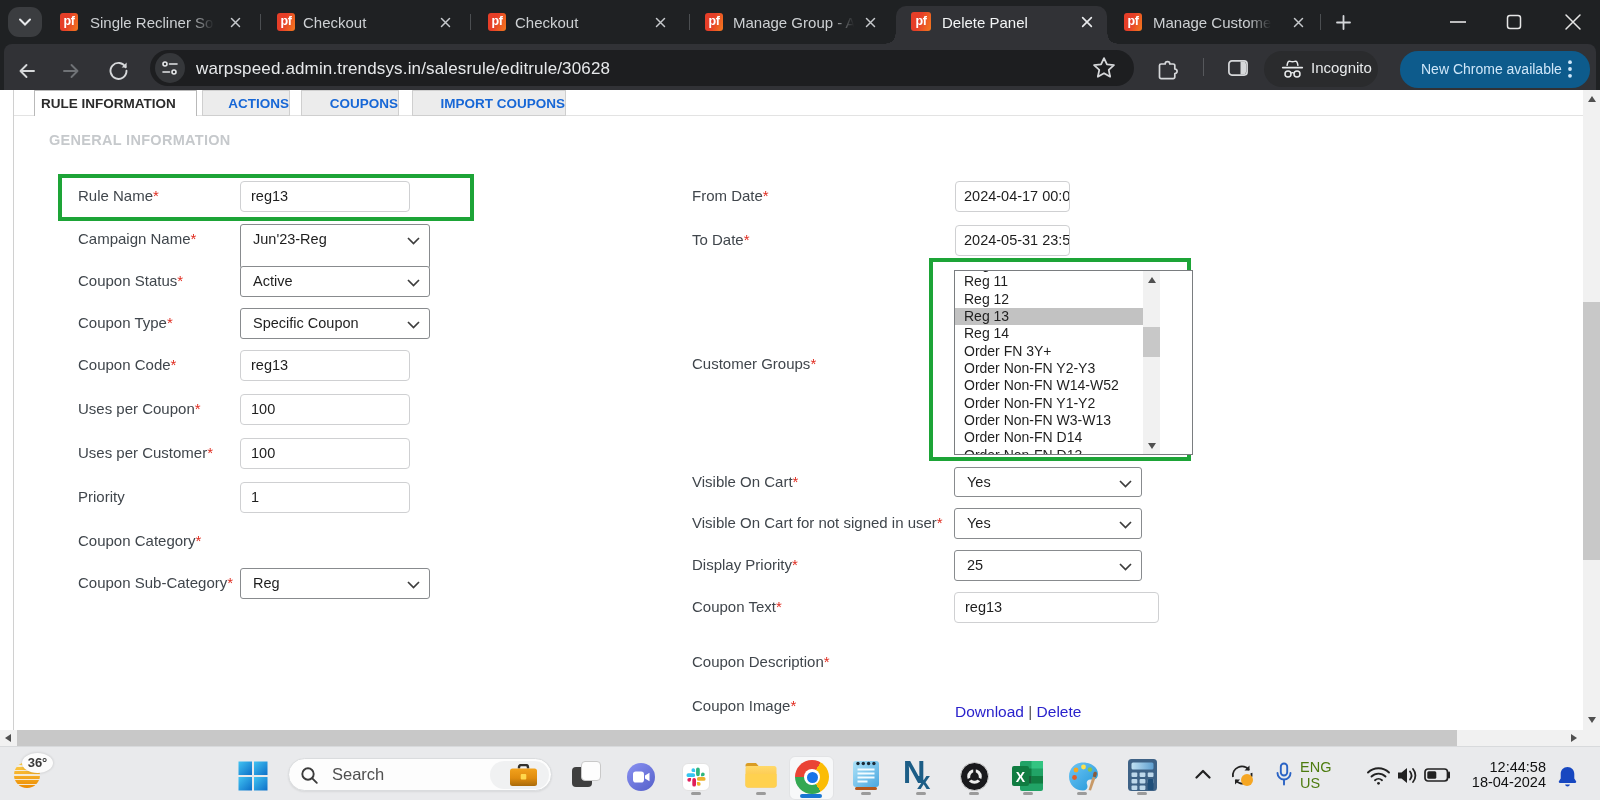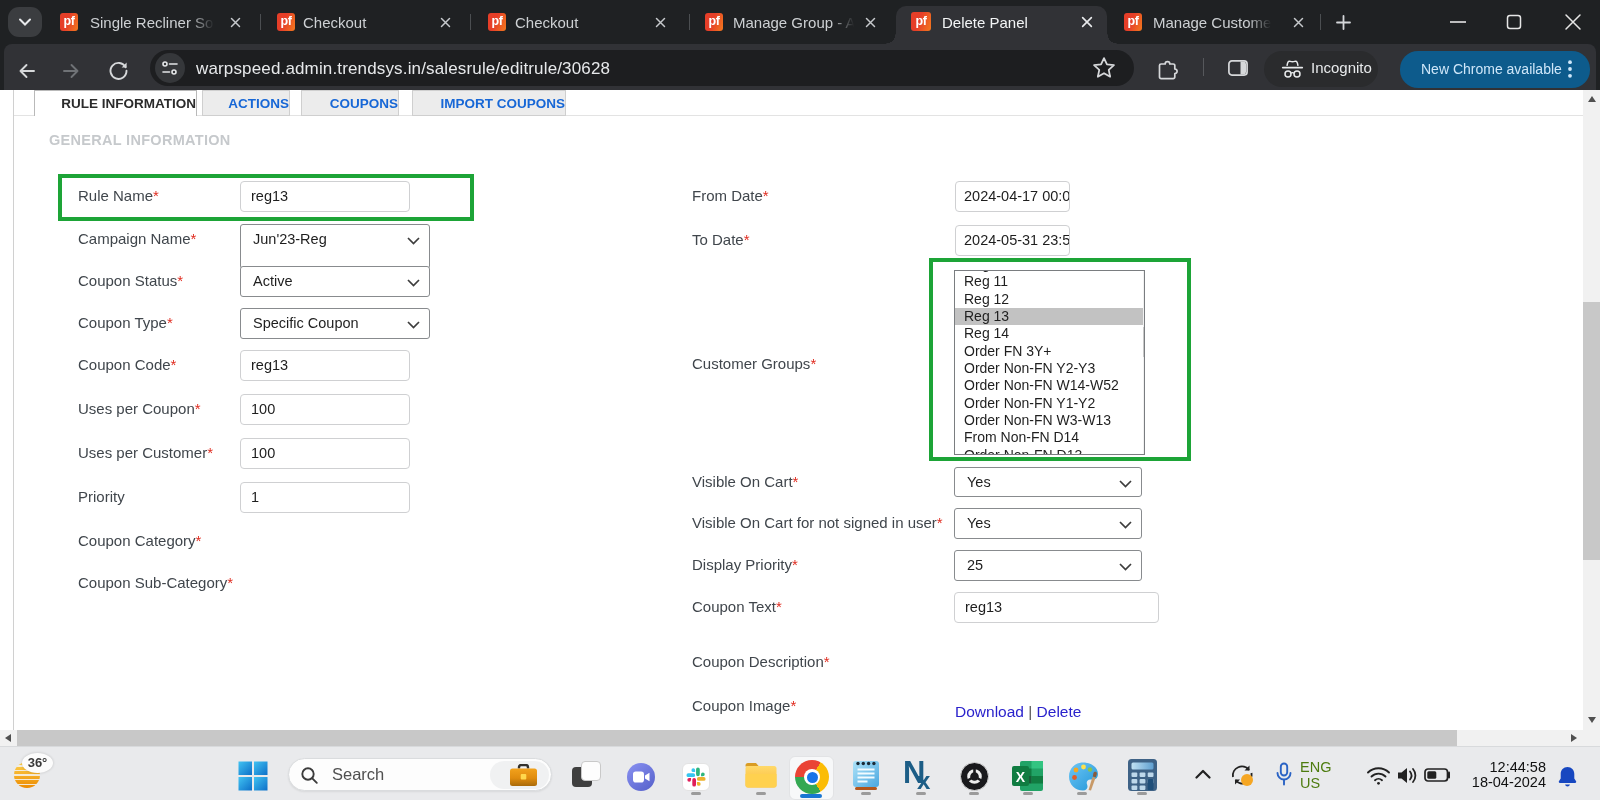--- a/index.html
+++ b/index.html
@@ -165,21 +165,21 @@
       <svg class="abs" style="left:168px;top:9px" width="4" height="18" viewBox="0 0 4 18">
           <circle cx="2" cy="2.2" r="1.9" fill="#cfe7f9"></circle>
           <circle cx="2" cy="9" r="1.9" fill="#cfe7f9"></circle>
           <circle cx="2" cy="15.8" r="1.9" fill="#cfe7f9"></circle>
         </svg>
     </div>
   </div>
   <div id="page" class="abs">
     <div id="leftline" class="abs"></div>
     <div class="abs" style="left:14px;top:25px;width:1569px;height:1px;background:#e3e3e3"></div>
-    <div class="abs ptab" style="left:34px;top:0;width:163px;height:26px;background:#fff;border:1px solid #b9b9b9;border-bottom:none;color:#2b2b2b;text-align:right;padding-left:0">RULE INFORMATION</div>
+    <div class="abs ptab" style="left:34px;top:0;width:163px;height:26px;background:#fff;border:1px solid #b9b9b9;border-bottom:none;color:#2b2b2b;text-align:left;padding-left:6px">RULE INFORMATION</div>
     <div class="abs ptab inactive" style="left:202px;width:88px">ACTIONS</div>
     <div class="abs ptab inactive" style="left:301px;width:98px">COUPONS</div>
     <div class="abs ptab inactive" style="left:412px;width:154px">IMPORT COUPONS</div>
 
     <div class="abs" style="left:49px;top:42px;font-size:14.5px;font-weight:bold;color:#c6c9cc;letter-spacing:0.3px">GENERAL INFORMATION</div>
 
     <div class="abs greenbox" style="left:58px;top:84px;width:416px;height:47px"></div>
     <div class="abs greenbox" style="left:929px;top:168px;width:262px;height:203px"></div>
 
     <div class="abs lbl" style="left:78px;top:97px">Rule Name<b>*</b></div>
@@ -200,47 +200,50 @@
     <div class="abs sel" style="left:240px;top:176px;width:190px;height:31px">Active<svg width="13" height="8" viewBox="0 0 13 8">
           <path d="M1 1l5.5 5.5L12 1" fill="none" stroke="#3d3d3d" stroke-width="1.7"></path>
         </svg></div>
     <div class="abs sel" style="left:240px;top:218px;width:190px;height:31px">Specific Coupon<svg width="13" height="8" viewBox="0 0 13 8">
           <path d="M1 1l5.5 5.5L12 1" fill="none" stroke="#3d3d3d" stroke-width="1.7"></path>
         </svg></div>
     <div class="abs tin" style="left:240px;top:260px;width:170px;height:31px">reg13</div>
     <div class="abs tin" style="left:240px;top:304px;width:170px;height:31px">100</div>
     <div class="abs tin" style="left:240px;top:348px;width:170px;height:31px">100</div>
     <div class="abs tin" style="left:240px;top:392px;width:170px;height:31px">1</div>
+    <div class="abs sel" style="left:240px;top:478px;width:190px;height:31px">Reg<svg width="13" height="8" viewBox="0 0 13 8">
+          <path d="M1 1l5.5 5.5L12 1" fill="none" stroke="#3d3d3d" stroke-width="1.7"></path>
+        </svg></div>
 
     <div class="abs lbl" style="left:692px;top:97px">From Date<b>*</b></div>
     <div class="abs lbl" style="left:692px;top:141px">To Date<b>*</b></div>
     <div class="abs lbl" style="left:692px;top:265px">Customer Groups<b>*</b></div>
     <div class="abs lbl" style="left:692px;top:383px">Visible On Cart<b>*</b></div>
     <div class="abs lbl" style="left:692px;top:424px">Visible On Cart for not signed in user<b>*</b></div>
     <div class="abs lbl" style="left:692px;top:466px">Display Priority<b>*</b></div>
     <div class="abs lbl" style="left:692px;top:508px">Coupon Text<b>*</b></div>
     <div class="abs lbl" style="left:692px;top:563px">Coupon Description<b>*</b></div>
     <div class="abs lbl" style="left:692px;top:607px">Coupon Image<b>*</b></div>
 
     <div class="abs tin" style="left:955px;top:91px;width:115px;height:31px;padding-left:8px;font-size:14.5px">2024-04-17 00:0</div>
     <div class="abs tin" style="left:955px;top:135px;width:115px;height:31px;padding-left:8px;font-size:14.5px">2024-05-31 23:5</div>
 
-    <div class="abs" id="listbox" style="left:954px;top:180px;width:191px;height:185px;border:1px solid #7a7d80;background:#fff;overflow:hidden">
+    <div class="abs" id="listbox" style="left:954px;top:180px;width:239px;height:185px;border:1px solid #7a7d80;background:#fff;overflow:hidden">
       <div class="abs" style="left:0;top:-15px;width:188px;font-size:14px;color:#1f1f1f;line-height:17.33px;white-space:nowrap">
         <div style="padding-left:9px">Reg 10</div>
         <div style="padding-left:9px">Reg 11</div>
         <div style="padding-left:9px">Reg 12</div>
         <div style="padding-left:9px;background:#c2c2c2">Reg 13</div>
         <div style="padding-left:9px">Reg 14</div>
         <div style="padding-left:9px">Order FN 3Y+</div>
         <div style="padding-left:9px">Order Non-FN Y2-Y3</div>
         <div style="padding-left:9px">Order Non-FN W14-W52</div>
         <div style="padding-left:9px">Order Non-FN Y1-Y2</div>
         <div style="padding-left:9px">Order Non-FN W3-W13</div>
-        <div style="padding-left:9px">From Non-FN D14</div>
+        <div style="padding-left:9px">Order Non-FN D14</div>
         <div style="padding-left:9px">Order Non-FN D13</div>
       </div>
       <div class="abs sbtrack" style="left:188px;top:0;width:17px;height:185px"></div>
       <div class="abs tri" style="left:193px;top:6px;border-left:4px solid transparent;border-right:4px solid transparent;border-bottom:6px solid #505050"></div>
       <div class="abs sbthumb" style="left:188px;top:56px;width:17px;height:30px"></div>
       <div class="abs tri" style="left:193px;top:172px;border-left:4px solid transparent;border-right:4px solid transparent;border-top:6px solid #505050"></div>
     </div>
 
     <div class="abs sel" style="left:954px;top:377px;width:188px;height:30px">Yes<svg width="13" height="8" viewBox="0 0 13 8">
           <path d="M1 1l5.5 5.5L12 1" fill="none" stroke="#3d3d3d" stroke-width="1.7"></path>

